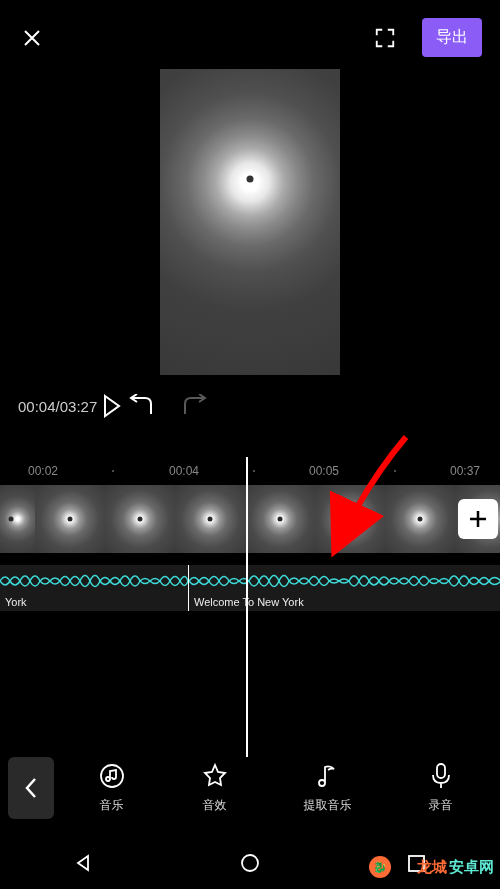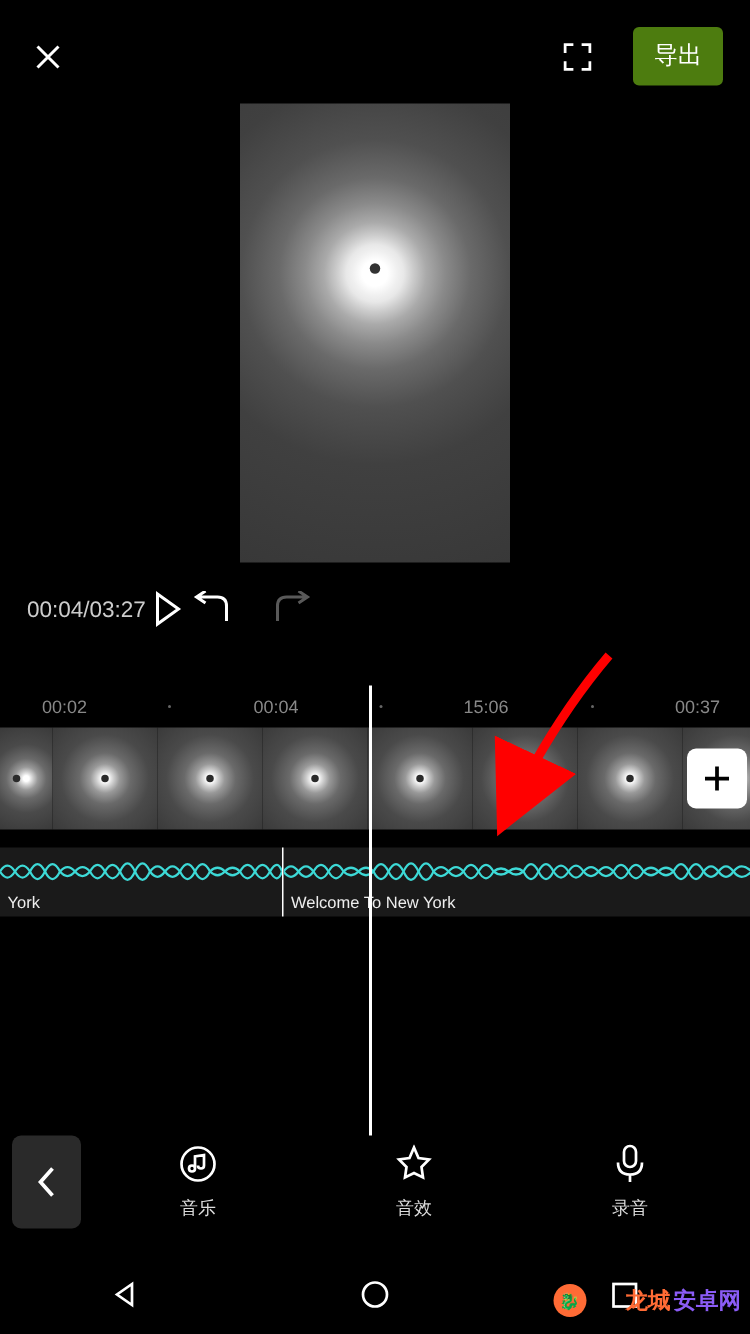--- a/index.html
+++ b/index.html
@@ -2,21 +2,21 @@
 <html><head>
   <meta charset="utf-8">
   <style>
     * { margin: 0; padding: 0; box-sizing: border-box; }
     body { width: 500px; height: 889px; background: #000; color: #fff; font-family: -apple-system, sans-serif; overflow: hidden; position: relative; }
     
     .top-bar { display: flex; justify-content: space-between; align-items: center; padding: 18px 18px 12px; }
     .top-right { display: flex; align-items: center; gap: 24px; }
     .close-btn { width: 28px; height: 28px; display: flex; align-items: center; justify-content: center; cursor: pointer; }
     .fullscreen-btn { width: 26px; height: 26px; display: flex; align-items: center; justify-content: center; cursor: pointer; }
-    .export-btn { background: #4d7c0f; color: #fff; border: none; padding: 9px 14px; border-radius: 4px; font-size: 16px; font-weight: 500; cursor: pointer; }
+    .export-btn { background: #8b5cf6; color: #fff; border: none; padding: 9px 14px; border-radius: 4px; font-size: 16px; font-weight: 500; cursor: pointer; }
     
     .preview-area { display: flex; justify-content: center; align-items: center; height: 306px; }
     .preview-video { width: 180px; height: 306px; background: radial-gradient(circle at 50% 37%, #fff 4%, #f0f0f0 7%, #e8e8e8 9%, #ccc 12%, #aaa 16%, #8a8a8a 22%, #6a6a6a 30%, #505050 42%, #404040 60%, #383838 100%); position: relative; }
     .preview-video::after { content: ''; position: absolute; top: 36%; left: 50%; width: 7px; height: 7px; background: #333; border-radius: 50%; transform: translate(-50%, -50%); }
     
     .controls-row { display: flex; align-items: center; justify-content: flex-start; padding: 16px 18px 12px; }
     .time-display { font-size: 15px; color: #ccc; }
     .play-btn { width: 30px; height: 30px; display: flex; align-items: center; justify-content: center; cursor: pointer; }
     .undo-redo { display: flex; gap: 26px; }
     .undo-btn, .redo-btn { width: 28px; height: 24px; cursor: pointer; }
@@ -49,21 +49,21 @@
     .tool-item { display: flex; flex-direction: column; align-items: center; gap: 7px; cursor: pointer; }
     .tool-icon { width: 28px; height: 28px; display: flex; align-items: center; justify-content: center; }
     .tool-label { font-size: 12px; color: #ddd; text-align: center; }
     
     .nav-bar { position: absolute; bottom: 0; left: 0; right: 0; height: 52px; display: flex; justify-content: space-around; align-items: center; }
     .nav-btn { width: 30px; height: 30px; display: flex; align-items: center; justify-content: center; }
     
     .watermark { position: absolute; bottom: 11px; right: 6px; font-size: 15px; font-weight: 600; display: flex; align-items: center; gap: 2px; }
     .watermark .wm-logo { width: 22px; height: 22px; background: #ff6b35; border-radius: 50%; display: flex; align-items: center; justify-content: center; font-size: 11px; }
     .watermark .wm-text1 { color: #ff6b35; margin-left: 24px; }
-    .watermark .wm-text2 { color: #8b5cf6; }
+    .watermark .wm-text2 { color: #5eead4; }
     
     .arrow-annotation { position: absolute; top: 434px; left: 246px; z-index: 20; pointer-events: none; }
   </style>
 </head>
 <body>
 
 <div class="top-bar">
   <div class="close-btn">
     <svg width="24" height="24" viewBox="0 0 24 24" stroke="#fff" stroke-width="2" fill="none">
         <path d="M5 5 L19 19 M19 5 L5 19"></path>
@@ -104,21 +104,21 @@
         </svg>
     </div>
   </div>
 </div>
 
 <div class="ruler">
   <span class="ruler-item" style="left:43px">00:02</span>
   <span class="ruler-dot" style="left:113px"></span>
   <span class="ruler-item" style="left:184px">00:04</span>
   <span class="ruler-dot" style="left:254px"></span>
-  <span class="ruler-item" style="left:324px">15:06</span>
+  <span class="ruler-item" style="left:324px">00:05</span>
   <span class="ruler-dot" style="left:395px"></span>
   <span class="ruler-item" style="left:465px">00:37</span>
 </div>
 
 <div class="timeline-area">
   <div class="playhead"></div>
 
   <div class="clips-row">
     <div class="clip-thumb t0"></div>
     <div class="clip-thumb"></div>
@@ -181,20 +181,28 @@
     <div class="tool-item">
       <div class="tool-icon">
         <svg width="26" height="26" viewBox="0 0 26 26" stroke="#fff" stroke-width="1.8" fill="none">
             <path d="M13 2 L16 9 L23 10 L18 15 L19 22 L13 19 L7 22 L8 15 L3 10 L10 9 Z"></path>
           </svg>
       </div>
       <span class="tool-label">音效</span>
     </div>
     <div class="tool-item">
       <div class="tool-icon">
+        <svg width="24" height="26" viewBox="0 0 24 26" stroke="#fff" stroke-width="1.8" fill="none">
+            <path d="M9 20 Q9 23 6 23 Q3 23 3 20 Q3 17 6 17 Q9 17 9 20 L9 4 Q14 2 18 6 Q15 5 12 7"></path>
+          </svg>
+      </div>
+      <span class="tool-label">提取音乐</span>
+    </div>
+    <div class="tool-item">
+      <div class="tool-icon">
         <svg width="22" height="28" viewBox="0 0 22 28" stroke="#fff" stroke-width="1.8" fill="none">
             <rect x="7" y="2" width="8" height="14" rx="4"></rect>
             <path d="M3 13 Q3 21 11 21 Q19 21 19 13 M11 21 L11 26"></path>
           </svg>
       </div>
       <span class="tool-label">录音</span>
     </div>
   </div>
 </div>
 

